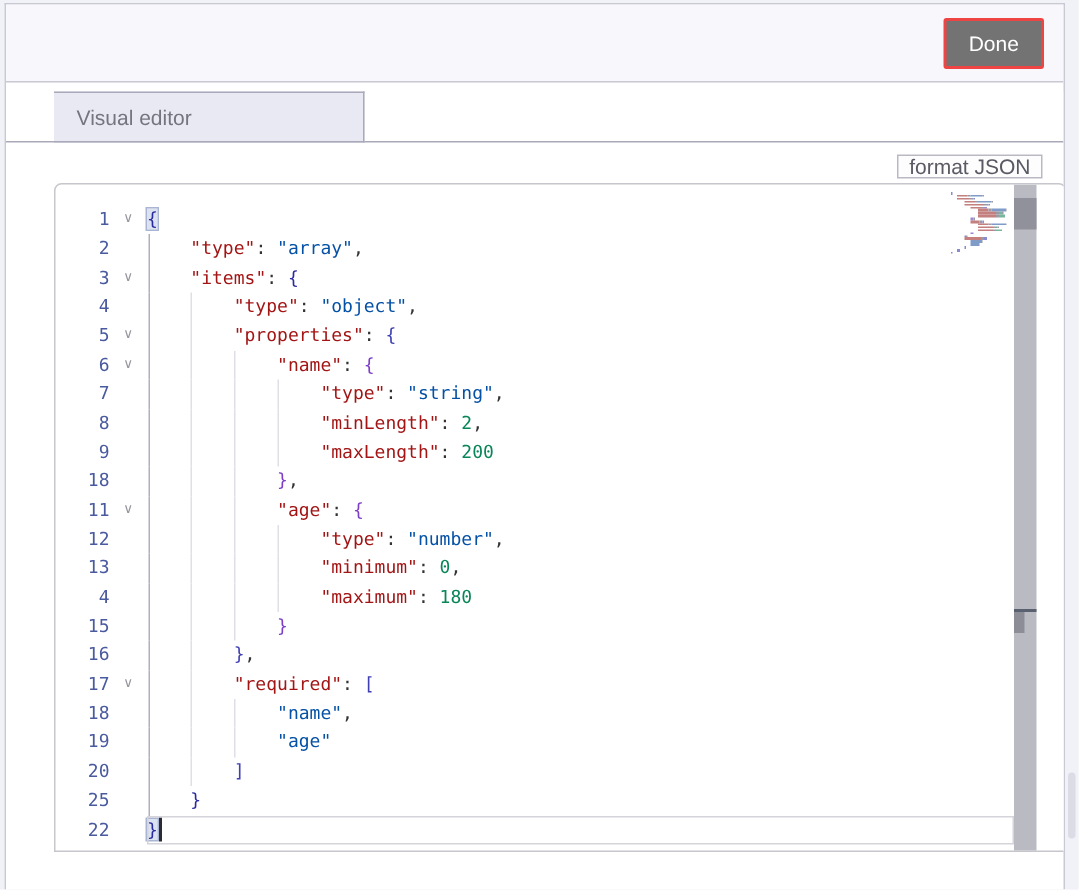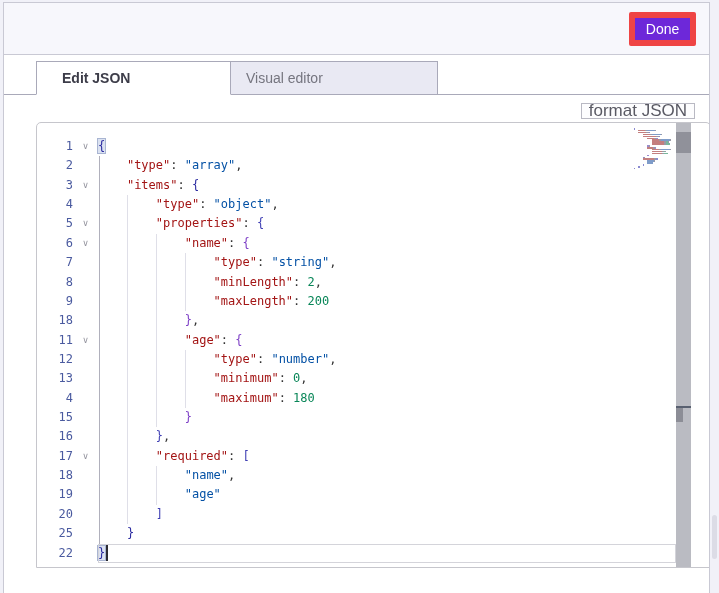--- a/index.html
+++ b/index.html
@@ -21,36 +21,36 @@
   .bar-breadcrumb .sep { margin:0 7px; color:#84848e; }
   .bar-breadcrumb .current { font-weight:bold; color:#3a3a46; }
 
   
   .bar-buttons {
     height:52px; background:#f7f7fc; border-bottom:1px solid #c9c9d4;
     display:flex; align-items:center; justify-content:flex-end; gap:14px; padding-right:13px;
   }
   .btn { height:34px; font-size:14px; border-radius:2px; display:flex; align-items:center; justify-content:center; cursor:pointer; font-family:"Liberation Sans", sans-serif; }
   .btn-cancel { width:74px; background:#fff; border:1px solid #cccccc; color:#7e7e88; }
-  .btn-done   { width:67px; background:#6d28d9; border:6px solid #ef4444; color:#fff; }
+  .btn-done   { width:67px; background:#737373; border:2px solid #ef4444; color:#fff; }
 
   
   .content { position:relative; background:#fff; height:507px; }
 
   .tabs-row { padding-left:32px; margin-top:6px; border-bottom:1px solid #a9a9b9; display:flex; height:34px; }
   .tab { height:34px; display:flex; align-items:center; font-size:14px; border:1px solid #a9a9b9; }
   .tab-active {
     width:195px; background:#fff; border-bottom:1px solid #fff; margin-bottom:-1px;
     font-weight:bold; color:#3d3d49; padding-left:25px; z-index:2;
   }
   .tab-inactive { width:207px; background:#e9e9f3; color:#75757f; padding-left:15px; border-left:none; }
 
   .format-btn {
     position:absolute; top:42px; right:14px; height:16px; padding:0 7px;
-    background:#fdfdfe; border:1px solid #b9b9c3; color:#5a5a64; font-size:17px;
+    background:#fdfdfe; border:1px solid #b9b9c3; color:#5a5a64; font-size:14px;
     display:flex; align-items:center; cursor:pointer;
   }
 
   
   .editor {
     position:absolute; top:61px; left:32px; width:675px; height:446px;
     background:#fff; border:1px solid #c6c6cc; border-radius:5px 5px 0 0; overflow:hidden;
   }
   .editor-inner { position:absolute; inset:0; padding-top:14px; display:flex; }
 
@@ -107,21 +107,20 @@
 <div class="dialog">
 
 
   <div class="bar-buttons">
     <div class="btn btn-done">Done</div>
   </div>
 
   <div class="content">
 
     <div class="tabs-row">
-      <div class="tab tab-active">Edit JSON</div>
       <div class="tab tab-inactive">Visual editor</div>
     </div>
 
     <div class="format-btn">format JSON</div>
 
     <div class="editor">
 
       <div class="editor-inner">
         <div class="gutter" id="gutter">
             <div class="g-row">

